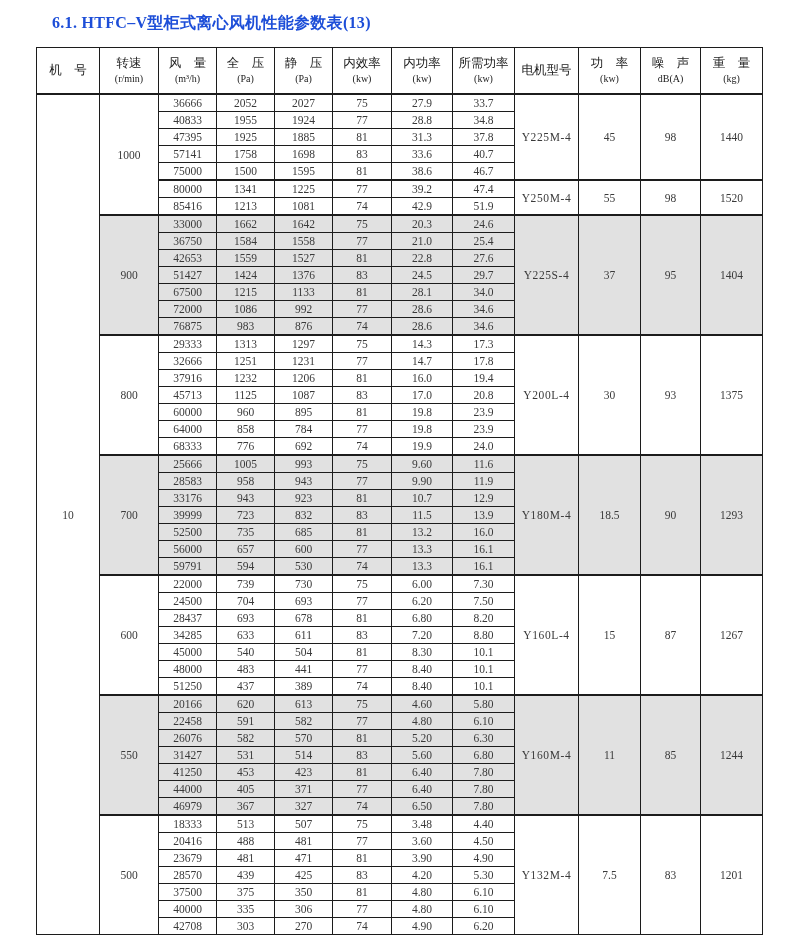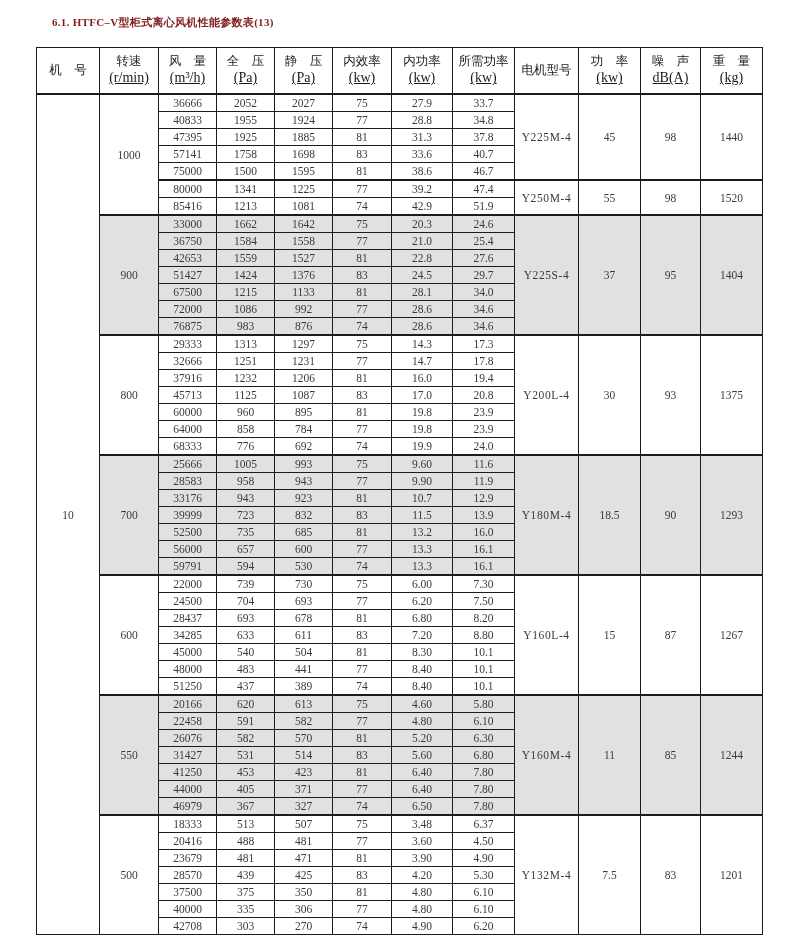--- a/index.html
+++ b/index.html
@@ -4,38 +4,38 @@
 <style>
   html, body { margin:0; padding:0; background:#ffffff; }
   body {
     width:800px; height:948px; overflow:hidden;
     font-family:"Liberation Serif","DejaVu Serif",serif;
     color:#2b2b2b;
   }
   .page { padding:13px 0 0 36px; }
   .doc-title {
     margin:0 16px 15px 16px;
-    font-size:11px; font-weight:bold; color:#7f1d1d;
+    font-size:16px; font-weight:bold; color:#1d4ed8;
     letter-spacing:0.3px; line-height:19px;
     font-family:"Liberation Serif","DejaVu Serif",serif;
   }
   table.perf {
     border-collapse:collapse; table-layout:fixed; width:726px;
     font-family:"Liberation Serif","DejaVu Serif",serif;
   }
   .perf th, .perf td {
     border:1px solid #1c1c1c;
     text-align:center; vertical-align:middle;
     padding:0; overflow:hidden; white-space:nowrap;
   }
   .perf th {
     height:45px; font-weight:normal; font-size:12.5px;
     color:#1a1a1a; line-height:1.35; background:#fff;
   }
-  .hl2 { font-size:14px;text-decoration:underline; }
+  .hl2 { font-size:10px; }
   .perf td { height:16px; font-size:11.5px; color:#3a3a3a; }
   td.shade { background:#e1e1e1; }
   tr.sec-start td { border-top:2px solid #1c1c1c; }
   tr.motor-start td { border-top:2px solid #1c1c1c; }
   td.machine-cell { background:#fff; }
   td.motor-model { letter-spacing:0.6px; }
 </style>
 </head>
 <body>
 
@@ -479,21 +479,21 @@
           <td class="shade">6.50</td>
           <td class="shade">7.80</td>
         </tr>
         <tr class="sec-start">
           <td rowspan="7" class="speed-cell">500</td>
           <td>18333</td>
           <td>513</td>
           <td>507</td>
           <td>75</td>
           <td>3.48</td>
-          <td>6.37</td>
+          <td>4.40</td>
           <td rowspan="7" class="motor-model">Y132M-4</td>
           <td rowspan="7">7.5</td>
           <td rowspan="7">83</td>
           <td rowspan="7">1201</td>
         </tr>
         <tr>
           <td>20416</td>
           <td>488</td>
           <td>481</td>
           <td>77</td>

